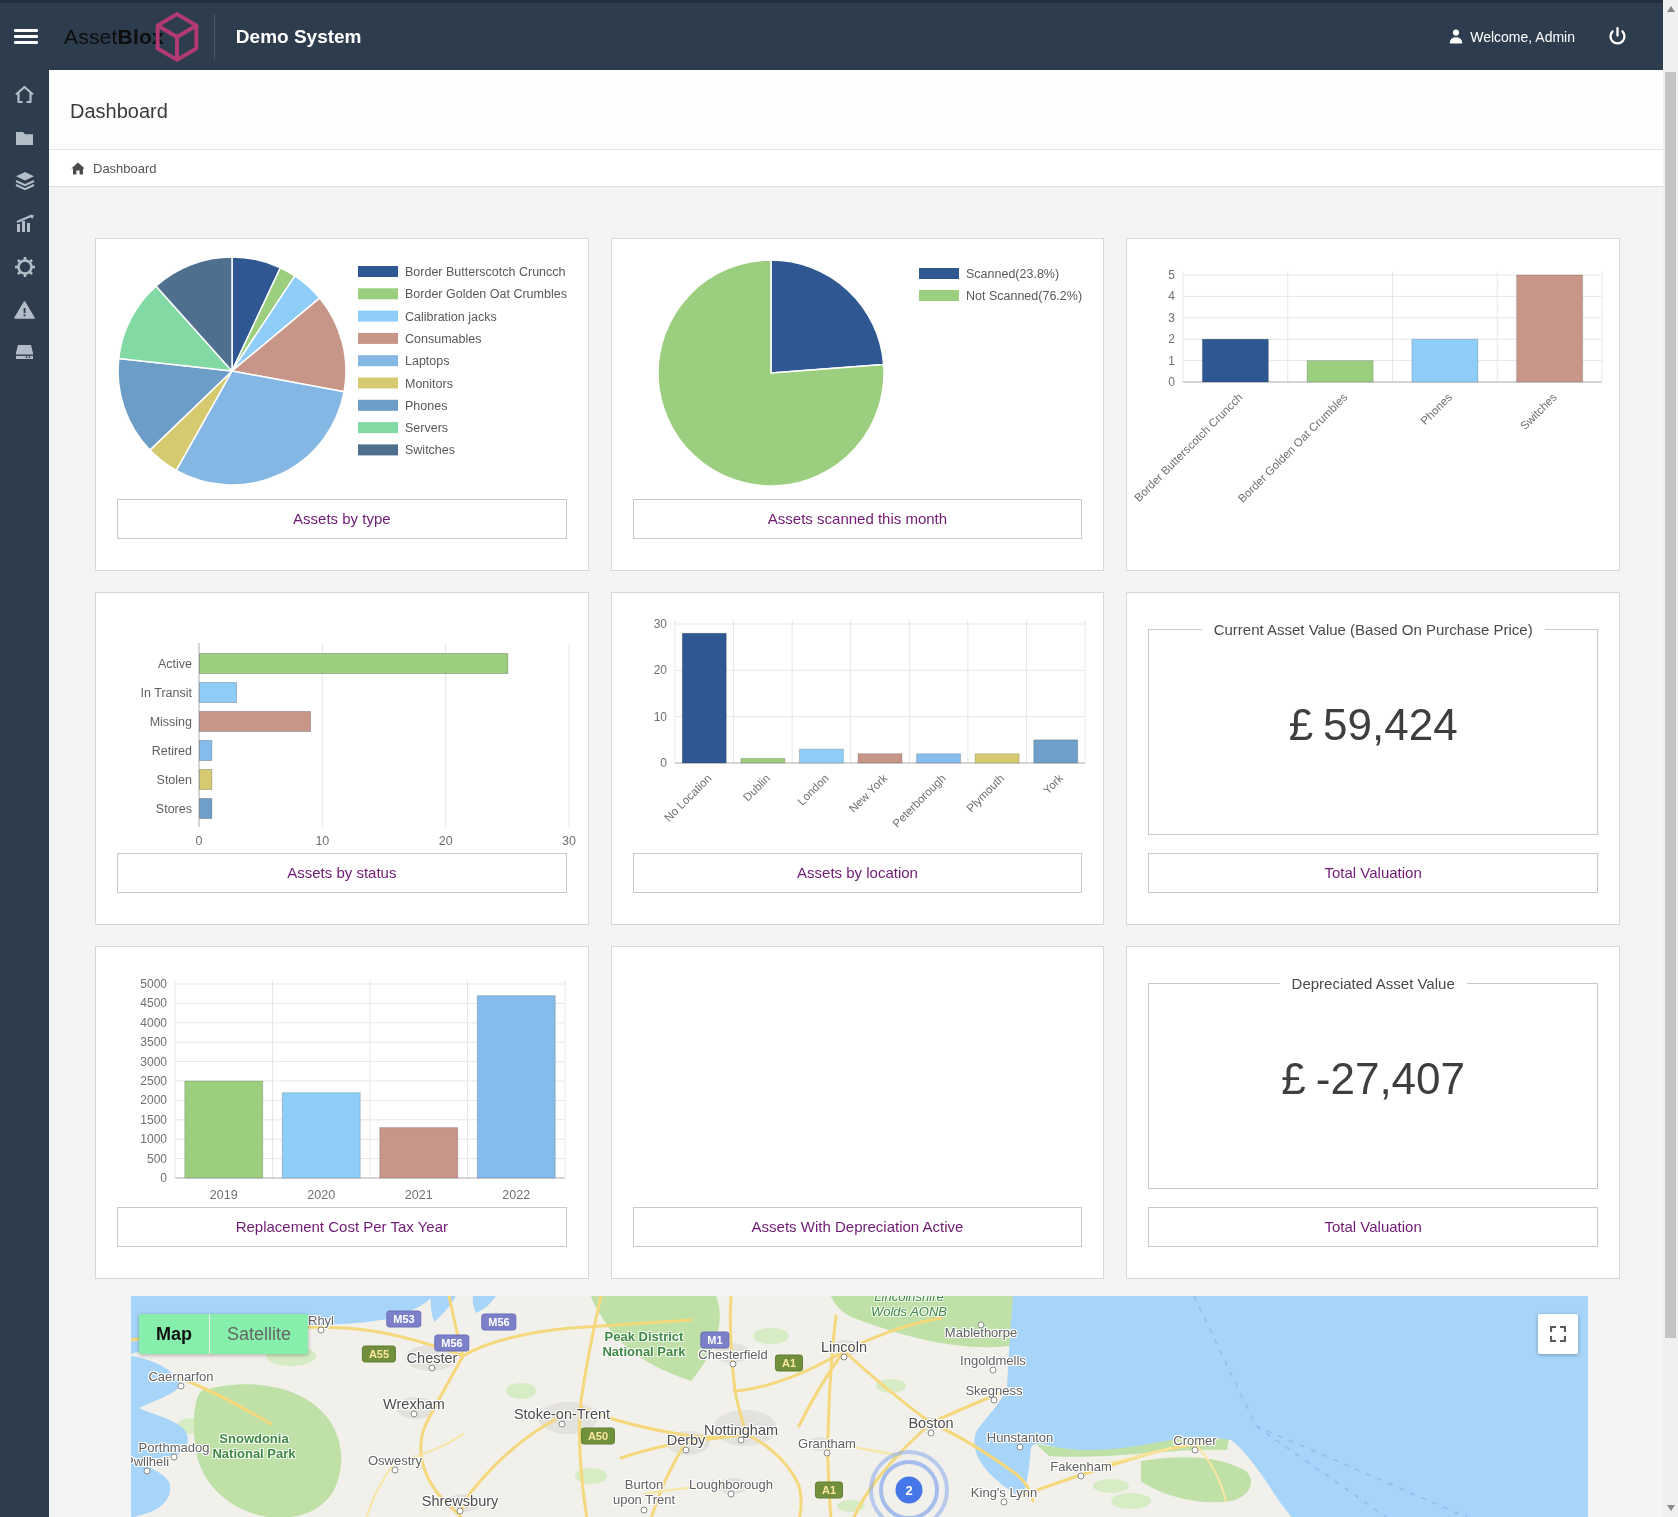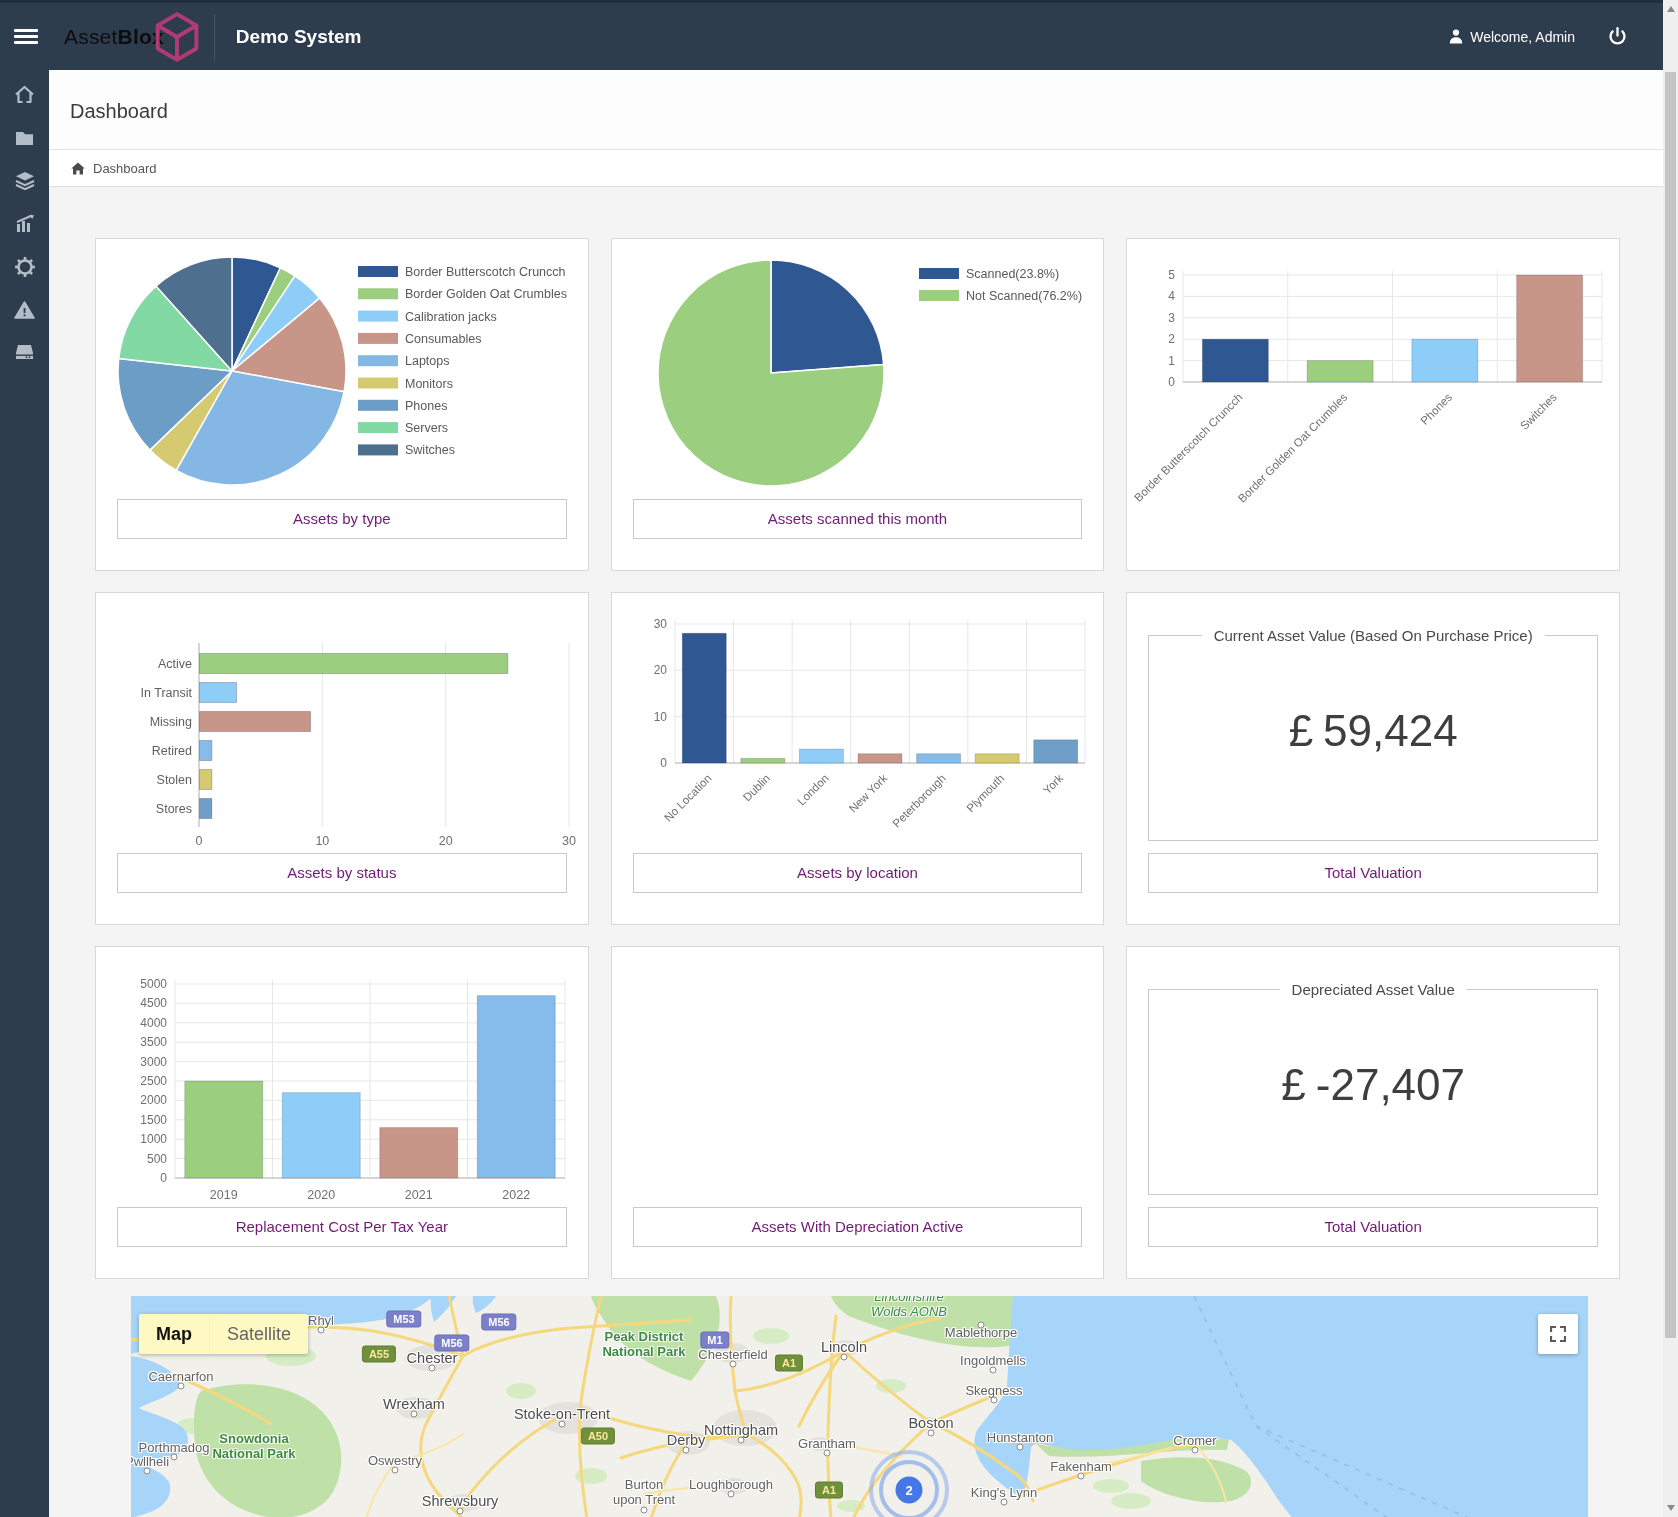--- a/index.html
+++ b/index.html
@@ -25,37 +25,37 @@
   .main{position:absolute;left:49px;top:70px;right:15px;bottom:0;}
   .page-head{background:#FDFDFD;height:79px;box-sizing:border-box;padding:30px 0 0 21px;}
   .page-head h1{margin:0;font-size:20px;font-weight:400;color:#3B3B3B;}
   .breadcrumb{height:36px;background:#fff;border-top:1px solid #E3E3E3;border-bottom:1px solid #DDD;display:flex;align-items:center;padding-left:22px;gap:8px;font-size:13px;color:#555;}
   .content{padding:51px 43px 0 46px;box-sizing:border-box;}
   .grid{display:grid;grid-template-columns:repeat(3,1fr);column-gap:22px;row-gap:21px;}
   .card{background:#fff;border:1px solid #D8D8D8;height:333px;box-sizing:border-box;padding:10px 11px;display:flex;flex-direction:column;}
   .chart-area{flex:1;position:relative;}
   .chart-area svg{position:absolute;left:0;top:0;overflow:visible;}
   .bottom-box{height:38px;line-height:38px;text-align:center;border:1px solid #C9C9C9;margin:0 10px 21px;font-size:15px;color:#701a75;margin-top:auto;}
-  .value-box{border:1px solid #C9C9C9;margin:24px 10px 0;padding:0;height:212px;}
+  .value-box{border:1px solid #C9C9C9;margin:18px 10px 0;padding:0;height:212px;}
   .value-box legend{margin:0 auto;padding:0 12px;font-size:15px;color:#4A4A4A;}
   .big-value{margin-top:62px;display:flex;justify-content:center;align-items:baseline;gap:10px;font-size:44px;color:#3E3E3E;}
   
   .map-wrap{position:relative;margin:17px 32px 0 36px;height:222px;background:#F2F0EB;overflow:hidden;}
   .map-svg{position:absolute;left:0;top:0;}
   .map-town{position:absolute;transform:translate(-50%,-50%);font-size:13px;color:#616161;white-space:nowrap;text-align:center;line-height:15px;
     text-shadow:-1px -1px 0 #fff,1px -1px 0 #fff,-1px 1px 0 #fff,1px 1px 0 #fff,0 1px 0 #fff,0 -1px 0 #fff;}
   .map-town.big{font-size:14.5px;color:#4C4C4C;}
   .map-park{position:absolute;transform:translate(-50%,-50%);font-size:13px;font-weight:bold;color:#3E8A43;white-space:nowrap;text-align:center;line-height:15px;
     text-shadow:-1px -1px 0 rgba(255,255,255,.8),1px -1px 0 rgba(255,255,255,.8),-1px 1px 0 rgba(255,255,255,.8),1px 1px 0 rgba(255,255,255,.8);}
   .map-park.italic{font-style:italic;font-weight:normal;}
   .shield{position:absolute;transform:translate(-50%,-50%);font-size:11px;font-weight:bold;border-radius:3px;padding:1px 6px;line-height:13px;}
   .shield.m{background:#7B80C9;color:#fff;border:1px solid #696EB8;}
   .shield.a{background:#70903C;color:#FBE79B;border:1px solid #5F7F2F;}
   .map-dot{position:absolute;width:5px;height:5px;border:1.5px solid #8A8A8A;background:#fff;border-radius:50%;transform:translate(-50%,-50%);}
-  .map-controls{position:absolute;left:8px;top:18px;height:40px;background:#fef9c3;border-radius:2px;box-shadow:0 1px 4px rgba(0,0,0,.3);display:flex;z-index:3;}
+  .map-controls{position:absolute;left:8px;top:18px;height:40px;background:#86efac;border-radius:2px;box-shadow:0 1px 4px rgba(0,0,0,.3);display:flex;z-index:3;}
   .map-btn{padding:0 17px;line-height:40px;font-size:18px;color:#666;cursor:pointer;}
   .map-btn.active{color:#111;font-weight:bold;}
   .fullscreen-btn{position:absolute;top:18px;right:10px;width:40px;height:40px;background:#fff;border-radius:2px;box-shadow:0 1px 4px rgba(0,0,0,.3);display:flex;align-items:center;justify-content:center;cursor:pointer;z-index:3;}
   .marker{position:absolute;width:27px;height:27px;border-radius:50%;background:#4677E8;color:#fff;font-size:13px;font-weight:bold;display:flex;align-items:center;justify-content:center;transform:translate(-50%,-50%);z-index:2;cursor:pointer;}
   .ring{position:absolute;border-radius:50%;transform:translate(-50%,-50%);border:4px solid rgba(110,155,238,.45);z-index:1;}
   
   .scrollbar{position:absolute;right:0;top:0;width:15px;height:1517px;background:#F0F0F0;z-index:10;}
   .sb-thumb{position:absolute;left:2px;top:72px;width:11px;height:1266px;background:#C4C4C4;}
   .sb-arrow{position:absolute;left:4px;width:0;height:0;border-left:4px solid transparent;border-right:4px solid transparent;}
   .sb-up{top:6px;border-bottom:6px solid #8A8A8A;}

